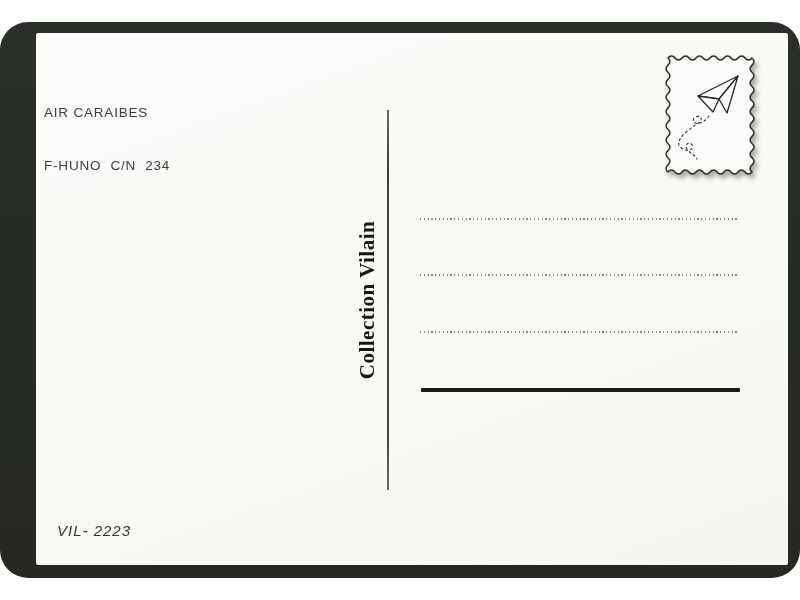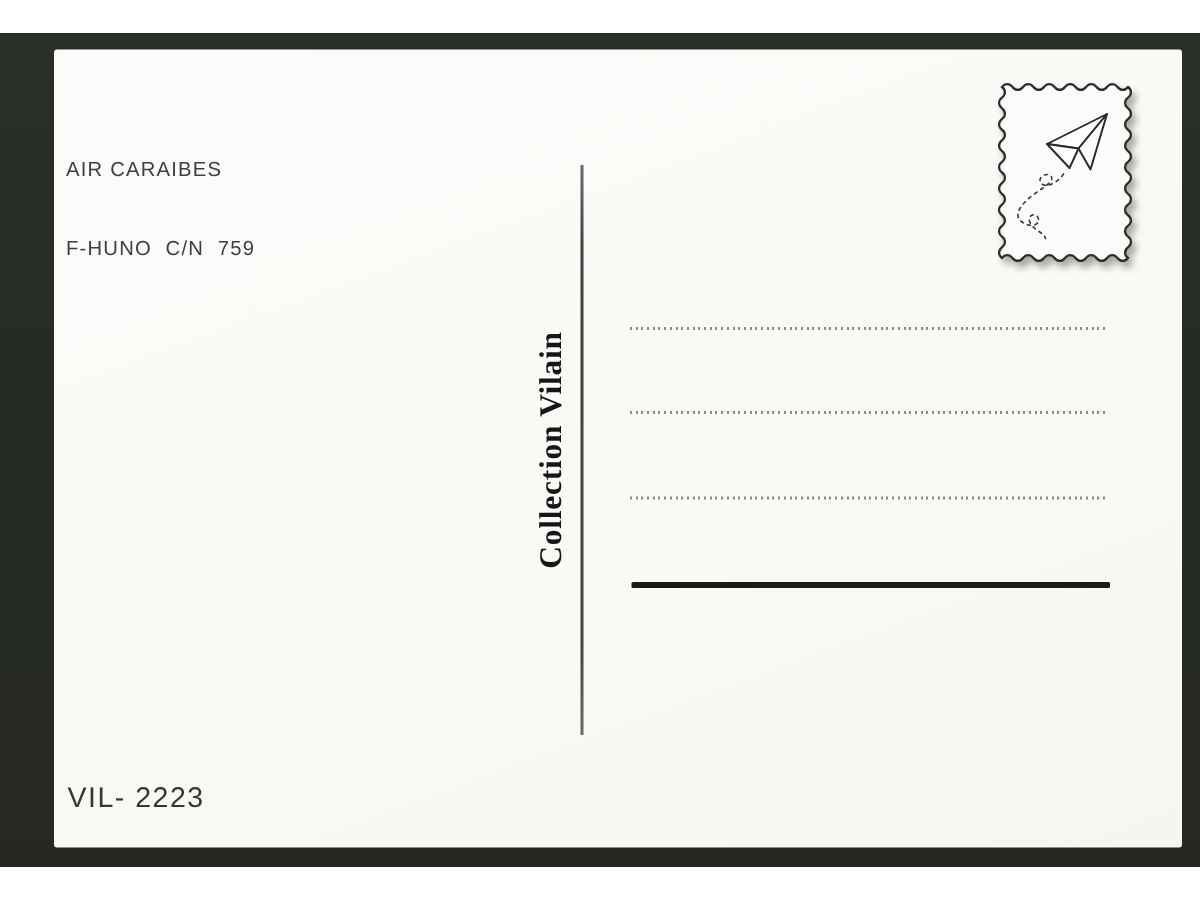--- a/index.html
+++ b/index.html
@@ -3,20 +3,21 @@
 <meta charset="utf-8">
 <style>
   html,body{margin:0;padding:0;background:#ffffff;}
   .page{
     position:relative;width:800px;height:600px;background:#ffffff;
     overflow:hidden;font-family:"Liberation Sans",sans-serif;
   }
   .photo{
     position:absolute;left:0;top:22px;width:800px;height:556px;
     background:linear-gradient(180deg,#2b2f29 0%,#272b25 40%,#252922 100%);
+    border-radius:28px;
   }
   .card{
     position:absolute;left:36px;top:11px;width:752px;height:532px;
     background:linear-gradient(160deg,#fcfbf9 0%,#faf9f6 60%,#f6f5f2 100%);
     border-radius:2px;
   }
   
   .info{
     position:absolute;left:8px;top:36px;
     font-size:13.5px;line-height:17.6px;letter-spacing:.8px;
@@ -44,38 +45,38 @@
     position:absolute;left:384px;width:318px;height:2px;
     background:repeating-linear-gradient(90deg,#8e8b86 0,#8e8b86 1.3px,transparent 1.3px,transparent 3.8px);
   }
   .dot1{top:185px}.dot2{top:241px}.dot3{top:298px}
   .solidline{
     position:absolute;left:385px;top:355px;width:319px;height:3.5px;
     background:#1b1b1a;border-radius:1px;
   }
   
   .catalog{
-    position:absolute;left:9px;top:489px;
-    font-size:19px;letter-spacing:1px;color:#363636;
+    position:absolute;left:21px;top:489px;
+    font-size:15px;letter-spacing:1px;color:#363636;font-style:italic;
   }
   .edition{
     position:absolute;right:90px;top:499px;
     font-size:15px;font-style:italic;letter-spacing:.3px;color:#5b5651;
   }
 </style>
 </head>
 <body>
 
 <div class="page">
   <div class="photo">
     <div class="card">
 
       <div class="info">
         <div>AIR CARAIBES</div>
-        <div>F-HUNO  C/N  759</div>
+        <div>F-HUNO  C/N  234</div>
       </div>
 
       <div class="stamp">
         <svg width="96" height="126" viewBox="0 0 96 126">
           <path fill="#fcfbf9" stroke="#2e2e2e" stroke-width="1.5" d="M6,6
                c2,-2.6 5,-2.6 7,0 c2,2.6 5,2.6 7,0 c2,-2.6 5,-2.6 7,0 c2,2.6 5,2.6 7,0 c2,-2.6 5,-2.6 7,0 c2,2.6 5,2.6 7,0 c2,-2.6 5,-2.6 7,0 c2,2.6 5,2.6 7,0 c2,-2.6 5,-2.6 7,0 c2,2.6 5,2.6 7,0 c2,-2.6 5,-2.6 7,0 c2,2.6 5,2.6 7,0
                c2.6,2 2.6,5.1 0,7.125 c-2.6,2 -2.6,5.1 0,7.125 c2.6,2 2.6,5.1 0,7.125 c-2.6,2 -2.6,5.1 0,7.125 c2.6,2 2.6,5.1 0,7.125 c-2.6,2 -2.6,5.1 0,7.125 c2.6,2 2.6,5.1 0,7.125 c-2.6,2 -2.6,5.1 0,7.125 c2.6,2 2.6,5.1 0,7.125 c-2.6,2 -2.6,5.1 0,7.125 c2.6,2 2.6,5.1 0,7.125 c-2.6,2 -2.6,5.1 0,7.125 c2.6,2 2.6,5.1 0,7.125 c-2.6,2 -2.6,5.1 0,7.125 c2.6,2 2.6,5.1 0,7.125 c-2.6,2 -2.6,5.1 0,7.125
                c-2,2.6 -5,2.6 -7,0 c-2,-2.6 -5,-2.6 -7,0 c-2,2.6 -5,2.6 -7,0 c-2,-2.6 -5,-2.6 -7,0 c-2,2.6 -5,2.6 -7,0 c-2,-2.6 -5,-2.6 -7,0 c-2,2.6 -5,2.6 -7,0 c-2,-2.6 -5,-2.6 -7,0 c-2,2.6 -5,2.6 -7,0 c-2,-2.6 -5,-2.6 -7,0 c-2,2.6 -5,2.6 -7,0 c-2,-2.6 -5,-2.6 -7,0
                c-2.6,-2 -2.6,-5.1 0,-7.125 c2.6,-2 2.6,-5.1 0,-7.125 c-2.6,-2 -2.6,-5.1 0,-7.125 c2.6,-2 2.6,-5.1 0,-7.125 c-2.6,-2 -2.6,-5.1 0,-7.125 c2.6,-2 2.6,-5.1 0,-7.125 c-2.6,-2 -2.6,-5.1 0,-7.125 c2.6,-2 2.6,-5.1 0,-7.125 c-2.6,-2 -2.6,-5.1 0,-7.125 c2.6,-2 2.6,-5.1 0,-7.125 c-2.6,-2 -2.6,-5.1 0,-7.125 c2.6,-2 2.6,-5.1 0,-7.125 c-2.6,-2 -2.6,-5.1 0,-7.125 c2.6,-2 2.6,-5.1 0,-7.125 c-2.6,-2 -2.6,-5.1 0,-7.125 c2.6,-2 2.6,-5.1 0,-7.125
                Z"></path>

